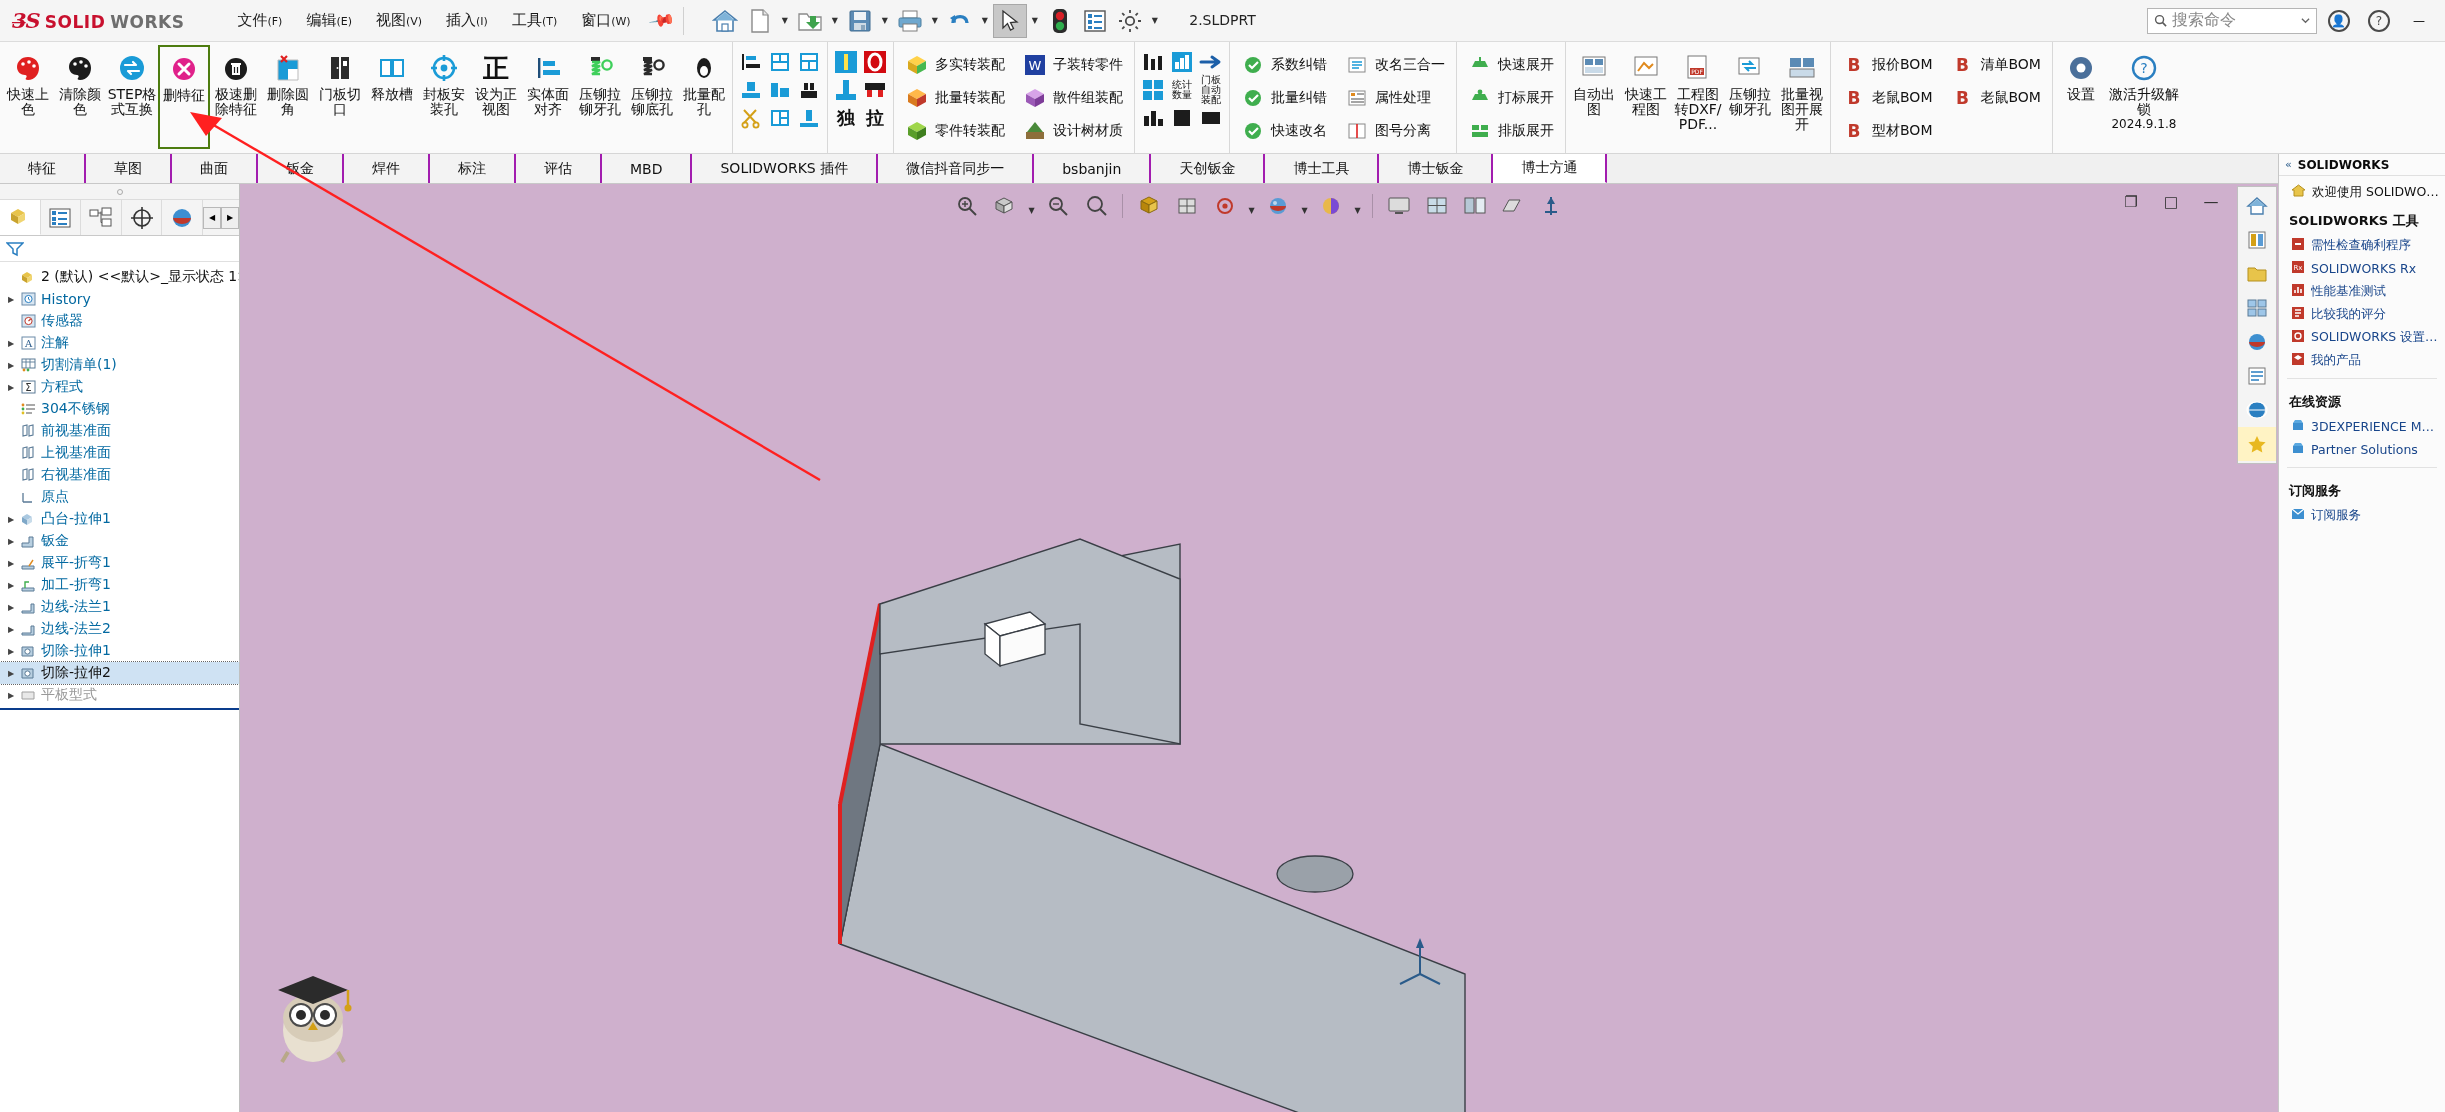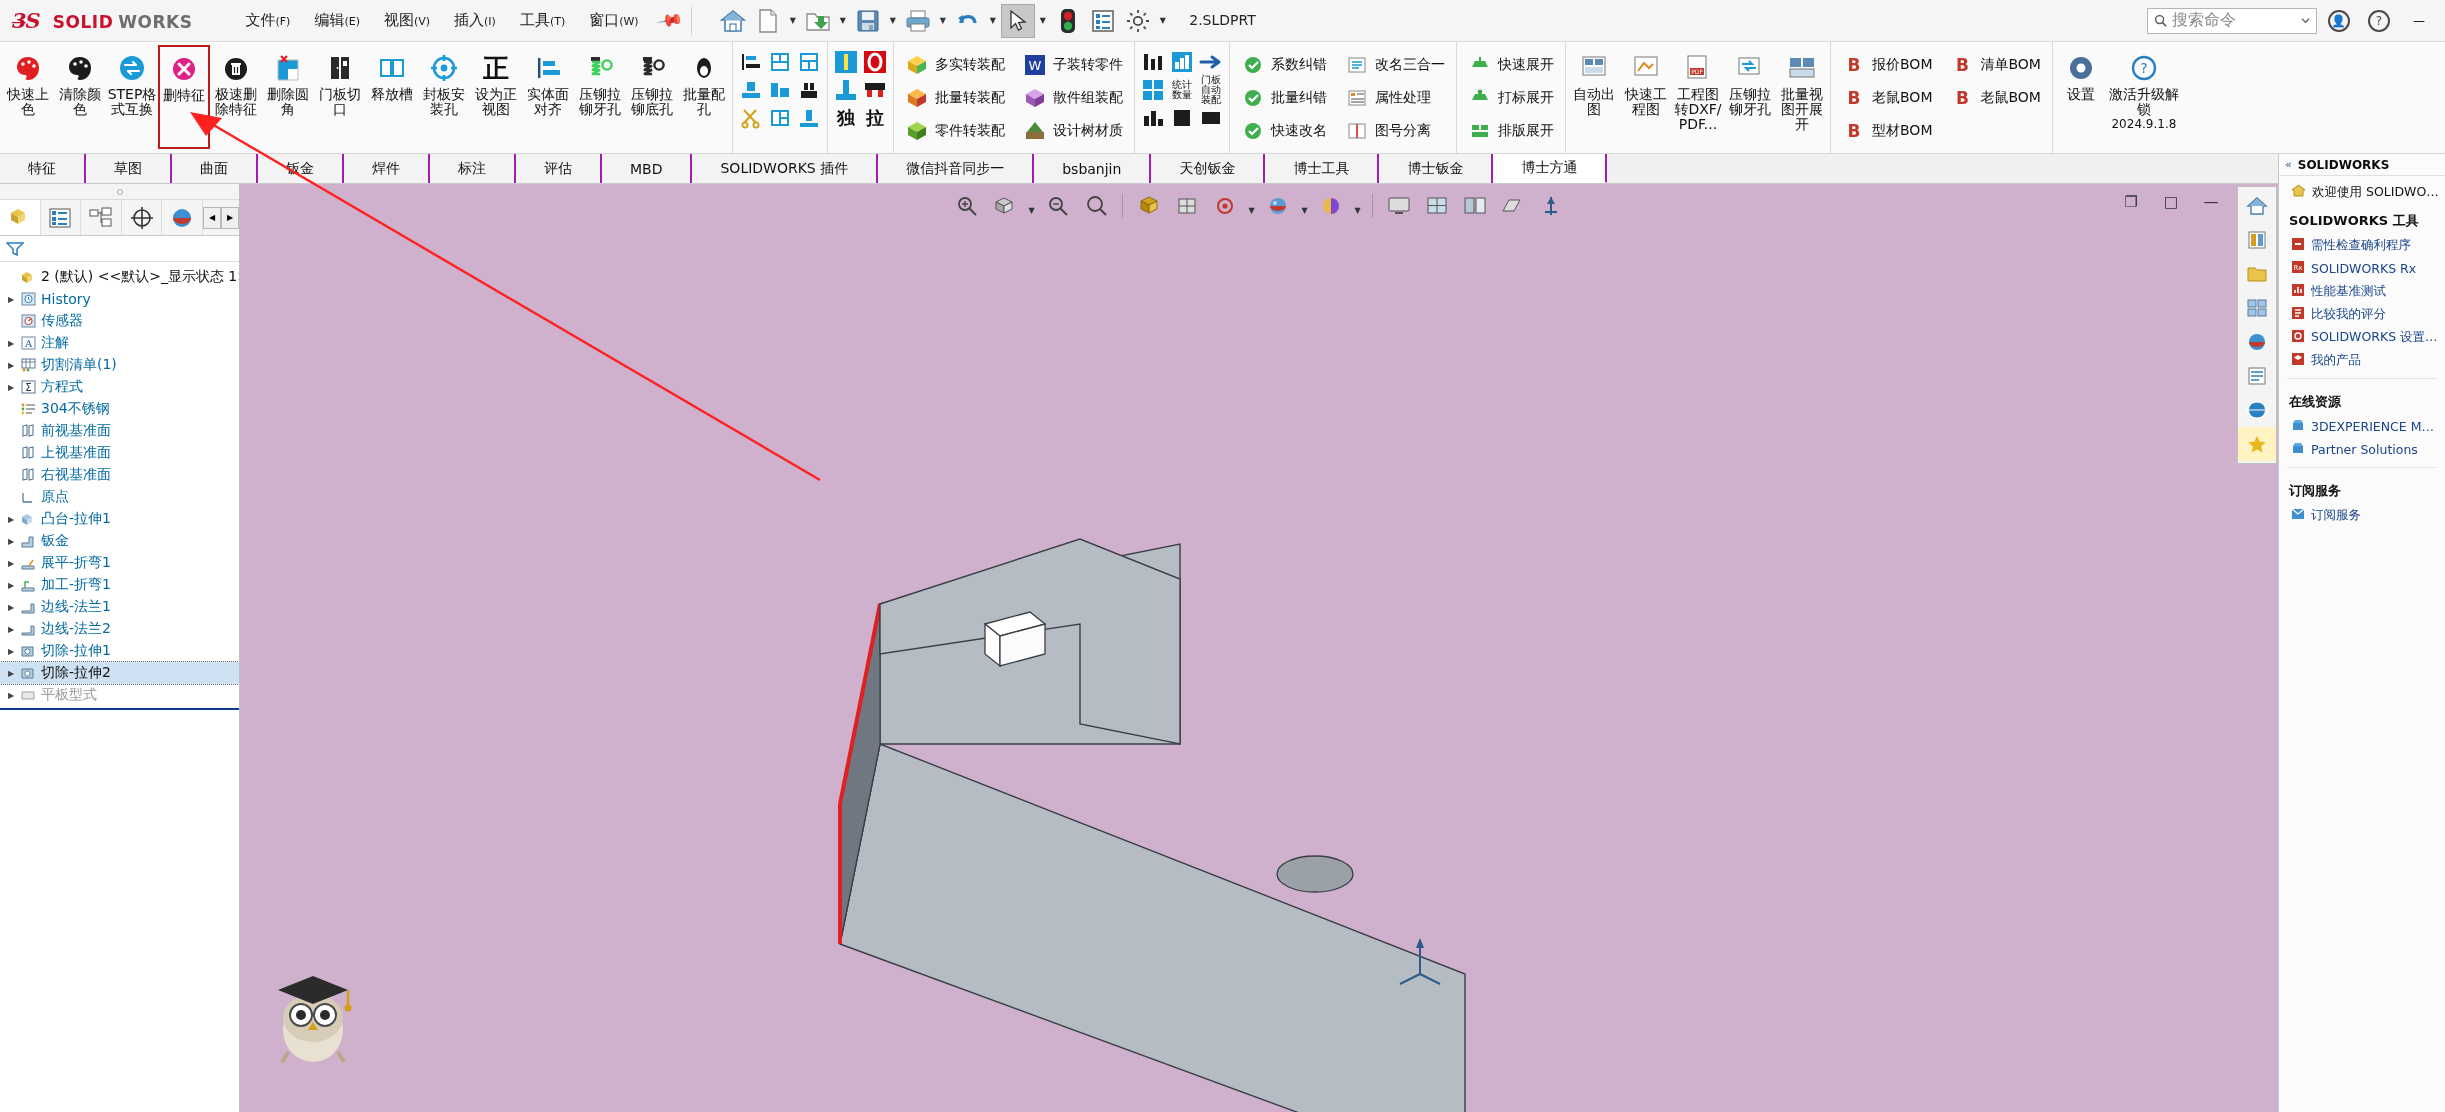--- a/index.html
+++ b/index.html
@@ -19,21 +19,21 @@
     background: #f5f5f5;
     border-bottom: 1px solid #dcdcdc;
     display: flex; align-items: center;
   }
   .sw-logo { display: flex; align-items: baseline; padding-left: 12px; gap: 5px; }
   .sw-ds {
     font-family: "DejaVu Serif", serif;
     font-size: 21px; font-weight: bold; color: #c8102e;
     font-style: italic; letter-spacing: -1px;
   }
-  .sw-solid { font-size: 17px; font-weight: bold; color: #c8102e; letter-spacing: .5px; margin-left: 8px;}
+  .sw-solid { font-size: 17px; font-weight: bold; color: #c8102e; letter-spacing: .5px;}
   .sw-works { font-size: 17px; font-weight: bold; color: #6e6e6e; letter-spacing: .5px;}
 
   .menubar { display: flex; align-items: center; margin-left: 42px; gap: 2px; }
   .menu-item {
     padding: 5px 11px; font-size: 15px; color: #1a1a1a; cursor: default; white-space: nowrap;
   }
   .menu-sub { font-size: 11px; }
   .pin-icon { margin-left: 8px; color: #909090; font-size: 17px; transform: rotate(35deg); }
 
   .tb-sep { width: 1px; height: 28px; background: #d0d0d0; margin: 0 10px; }
@@ -73,21 +73,21 @@
   .bigbtn {
     width: 52px; height: 104px; display: flex; flex-direction: column;
     align-items: center; cursor: default; padding-top: 6px;
     border: 1px solid transparent;
   }
   .bigbtn .ico { width: 32px; height: 32px; display:flex;align-items:center;justify-content:center; }
   .bigbtn .lbl {
     font-size: 14px; line-height: 15px; color: #111; text-align: center;
     margin-top: 3px; width: 52px; word-break: break-all; overflow: hidden; max-height: 48px;
   }
-  .bigbtn.hl { border: 2px solid #b91c1c; }
+  .bigbtn.hl { border: 2px solid #4d7c0f; }
 
   
   .icocluster { display: flex; flex-direction: column; gap: 2px; padding: 4px 3px; }
   .icorow { display: flex; gap: 3px; }
   .smico { width: 26px; height: 26px; display:flex;align-items:center;justify-content:center; cursor: default; }
 
   
   .txtgroup { display: flex; flex-direction: column; justify-content: flex-start;
               padding: 5px 4px; gap: 3px; }
   .txtrow { display: flex; align-items: center; gap: 6px; height: 30px; padding: 0 5px;

